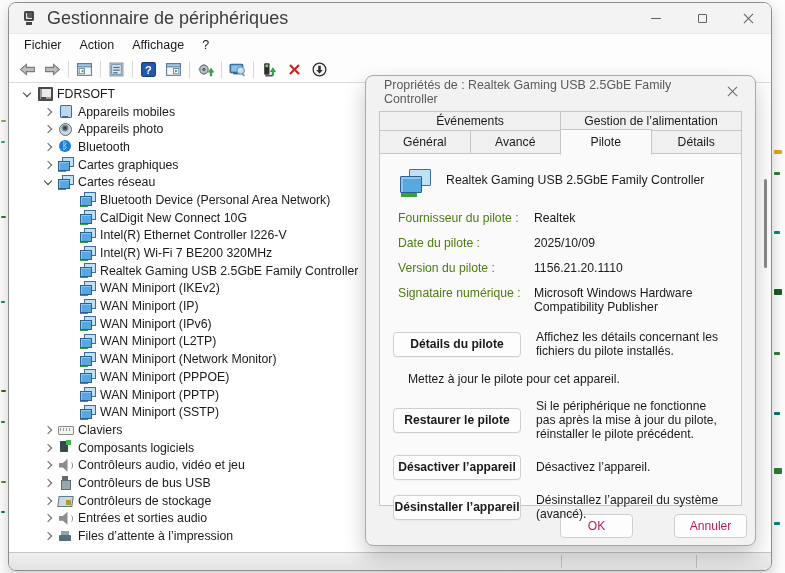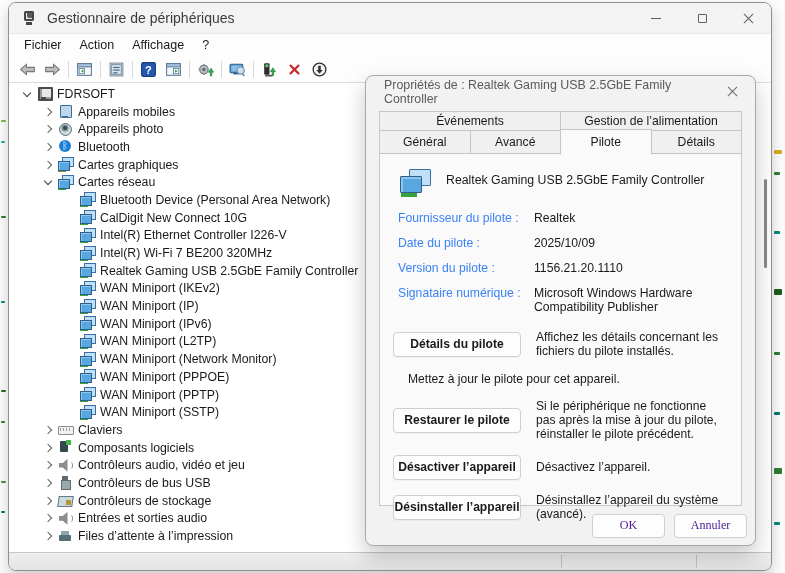--- a/index.html
+++ b/index.html
@@ -29,21 +29,21 @@
   }
   .titlebar {
     height:31px; background:#f3f3f3; flex:none;
     display:flex; align-items:center;
     border-bottom:1px solid #e9e9e9;
   }
   .app-icon { width:16px; height:15px; margin:0 9px 0 13px; position:relative; flex:none; }
   .app-icon::before { content:""; position:absolute; left:2px; top:0; width:10px; height:10px;
     background:#5a5a5a; border-radius:2px; box-shadow: inset 0 0 0 2px #454545, inset 3px -3px 0 0 #e8e8e8; }
   .app-icon::after { content:""; position:absolute; left:4px; top:11px; width:6px; height:3px; background:#454545; }
-  .title-text { font-size:14px; color:#3c3c3c; }
+  .title-text { font-size:18px; color:#3c3c3c; }
   .win-controls { margin-left:auto; display:flex; height:100%; }
   .win-btn { width:46px; height:100%; display:flex; align-items:center; justify-content:center; }
   .glyph-min { width:10px; height:1px; background:#5f5f5f; }
   .glyph-max { width:9px; height:9px; border:1px solid #5f5f5f; border-radius:1px; }
   .glyph-close { position:relative; width:11px; height:11px; }
   .glyph-close::before,.glyph-close::after { content:""; position:absolute; left:-1px; top:5px; width:13px; height:1px; background:#5f5f5f; }
   .glyph-close::before { transform:rotate(45deg); }
   .glyph-close::after { transform:rotate(-45deg); }
 
   .menubar {
@@ -157,35 +157,35 @@
   .dev-icon { width:34px; height:28px; position:relative; flex:none;
     background:linear-gradient(#35a33a,#35a33a) no-repeat 3px 24px / 16px 4px; }
   .dev-icon::before { content:""; position:absolute; left:11px; top:0; width:20px; height:15px;
     background:#bfe0f7; border:1.5px solid #3a6f9f; border-radius:1px; }
   .dev-icon::after { content:""; position:absolute; left:2px; top:7px; width:20px; height:15px;
     background:#58a7e0; border:1.5px solid #2d5f8d; border-radius:1px; box-shadow:inset 2px 2px 0 0 #8cc6ee; }
   .dev-name { font-size:12.3px; margin:4px 0 0 14px; }
 
   .fields { margin-left:6px; }
   .field-row { display:flex; font-size:12.2px; margin-bottom:11px; }
-  .field-label { width:136px; flex:none; color:#3b82f6; }
+  .field-label { width:136px; flex:none; color:#4d7c0f; }
   .field-value { flex:1; line-height:1.15; }
 
   .actions { margin-left:1px; margin-top:16px; }
   .action-row { display:flex; align-items:center; margin-bottom:13px; }
   .action-btn { width:128px; height:25px; flex:none; background:#fdfdfd;
     border:1px solid #cfcfcf; border-radius:4px; font-size:12.1px;
     font-family:"Liberation Sans", sans-serif; color:#1a1a1a;
     display:flex; align-items:center; justify-content:center; box-shadow:0 1px 0 rgba(0,0,0,.03);font-weight:bold; }
   .action-desc { margin-left:15px; font-size:12.1px; line-height:1.18; flex:1; padding-right:2px; }
 
   .dlg-footer { flex:1; display:flex; align-items:center; justify-content:flex-end; padding:0 8px; gap:9px; }
   .dlg-btn { width:73px; height:24px; background:#fdfdfd; border:1px solid #cfcfcf; border-radius:4px;
-    font-size:12.1px; font-family:Liberation Serif, serif; color:#4c1d95;
-    display:flex; align-items:center; justify-content:center; }
+    font-size:12.1px; font-family:Liberation Sans, sans-serif; color:#be185d;
+    display:flex; align-items:center; justify-content:center;margin-left:32px; }
 
   .x-glyph { position:relative; width:11px; height:11px; }
   .x-glyph::before,.x-glyph::after { content:""; position:absolute; left:-1px; top:5px; width:13px; height:1.2px; background:#6a6a6a; }
   .x-glyph::before { transform:rotate(45deg); }
   .x-glyph::after { transform:rotate(-45deg); }
 </style>
 </head>
 <body>
 
 <div class="sliver sliver-left">

